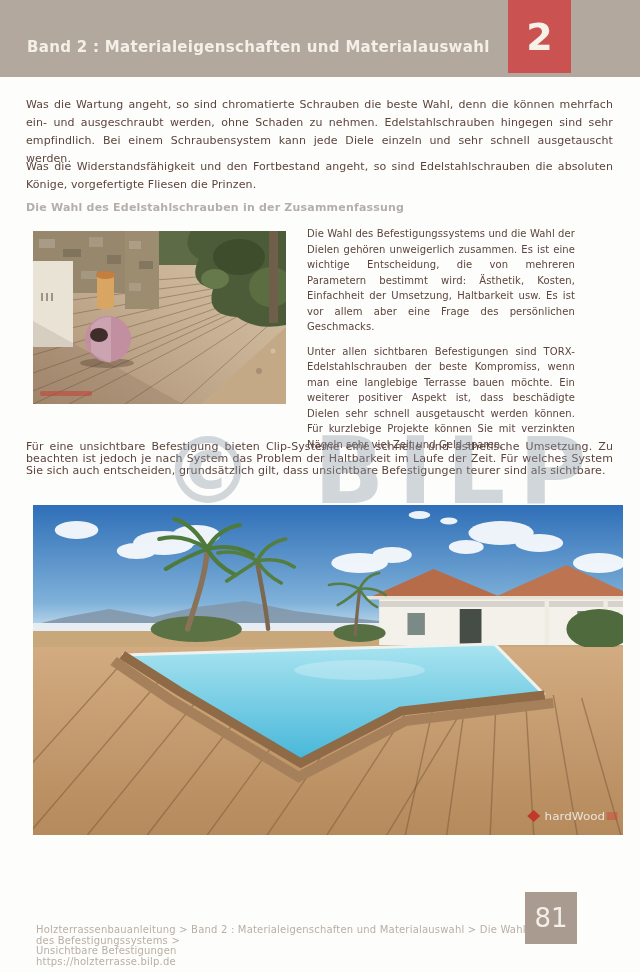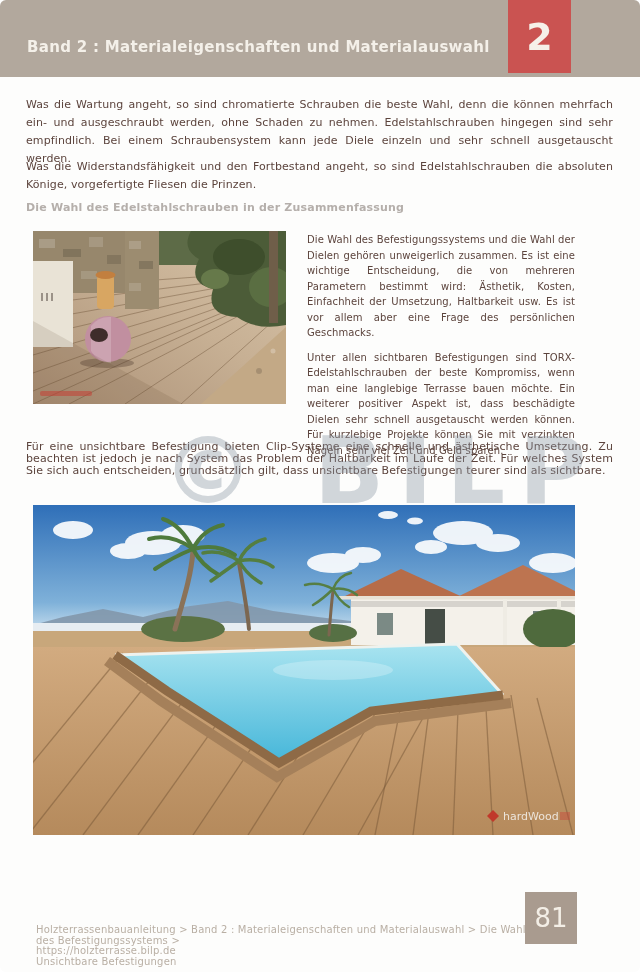--- a/index.html
+++ b/index.html
@@ -1,19 +1,19 @@
 <!DOCTYPE html>
 <html><head>
 <meta charset="utf-8">
 <style>
   * { margin:0; padding:0; box-sizing:border-box; }
   html,body { background:#ffffff; }
   .page {
     position:relative; width:640px; height:972px; background:#fdfdfc;
-    font-family:"DejaVu Sans", sans-serif; overflow:hidden;border-radius:6px;
+    font-family:"DejaVu Sans", sans-serif; overflow:hidden;
   }
   
   .header-band { position:absolute; left:0; top:0; width:640px; height:77px; background:#b2a89d; }
   .header-title {
     position:absolute; left:27px; top:38px; font-size:15px; font-weight:bold;
     color:#f4f0e9; letter-spacing:0.3px;
   }
   .chapter-box {
     position:absolute; left:508px; top:0; width:63px; height:73px; background:#ca5351;
     display:flex; align-items:center; justify-content:center;
@@ -23,29 +23,29 @@
   .body-par {
     position:absolute; left:26px; width:587px; font-size:11px; line-height:18px;
     color:#5c443d; text-align:justify; letter-spacing:0.1px;
   }
   .p1 { top:96px; }
   .p2 { top:158px; }
   .section-heading {
     position:absolute; left:26px; top:201px; font-size:11px; font-weight:bold;
     color:#b5afab; letter-spacing:0.2px;
   }
-  .col-text { position:absolute; left:307px; top:226px; width:268px;margin-top:6px; }
+  .col-text { position:absolute; left:307px; top:226px; width:268px; }
   .col-text .cp {
     font-size:10px; line-height:15.5px; color:#5c443d; text-align:justify; letter-spacing:0.1px;
   }
   .col-text .cp + .cp { margin-top:9px; }
   .p5 { top:441px; line-height:12px; }
   
   .photo1 { position:absolute; left:33px; top:231px; width:253px; height:173px; }
-  .photo2 { position:absolute; left:33px; top:505px; width:542px; height:330px; }
+  .photo2 { position:absolute; left:33px; top:505px; width:590px; height:330px; }
   .photo1 svg, .photo2 svg { display:block; width:100%; height:100%; }
   
   .big-watermark {
     position:absolute; left:146px; top:426px; z-index:6;
     font-size:92px; font-weight:bold; line-height:1;
     color:rgba(138,150,163,0.38); letter-spacing:14px; white-space:nowrap;
     pointer-events:none;
     margin-left:16px;
   }
   
@@ -274,20 +274,20 @@
       <g>
         <polygon points="460,305 466,311 460,317 454,311" fill="#c0392b"></polygon>
         <text x="470" y="315" font-size="11" font-family="DejaVu Sans, sans-serif" fill="rgba(245,243,240,0.85)">hardWood</text>
         <rect x="527" y="307" width="10" height="8" fill="rgba(200,72,58,0.45)"></rect>
       </g>
     </svg>
   </div>
 
   <div class="footer-breadcrumb">
     <div>Holzterrassenbauanleitung &gt; Band 2 : Materialeigenschaften und Materialauswahl &gt; Die Wahl des Befestigungssystems &gt;</div>
+    <div>Unsichtbare Befestigungen</div>
     <div>https://holzterrasse.bilp.de</div>
-    <div>Unsichtbare Befestigungen</div>
   </div>
   <div class="page-box">
     <span>81</span>
   </div>
 
 </div>
 
 </body></html>

